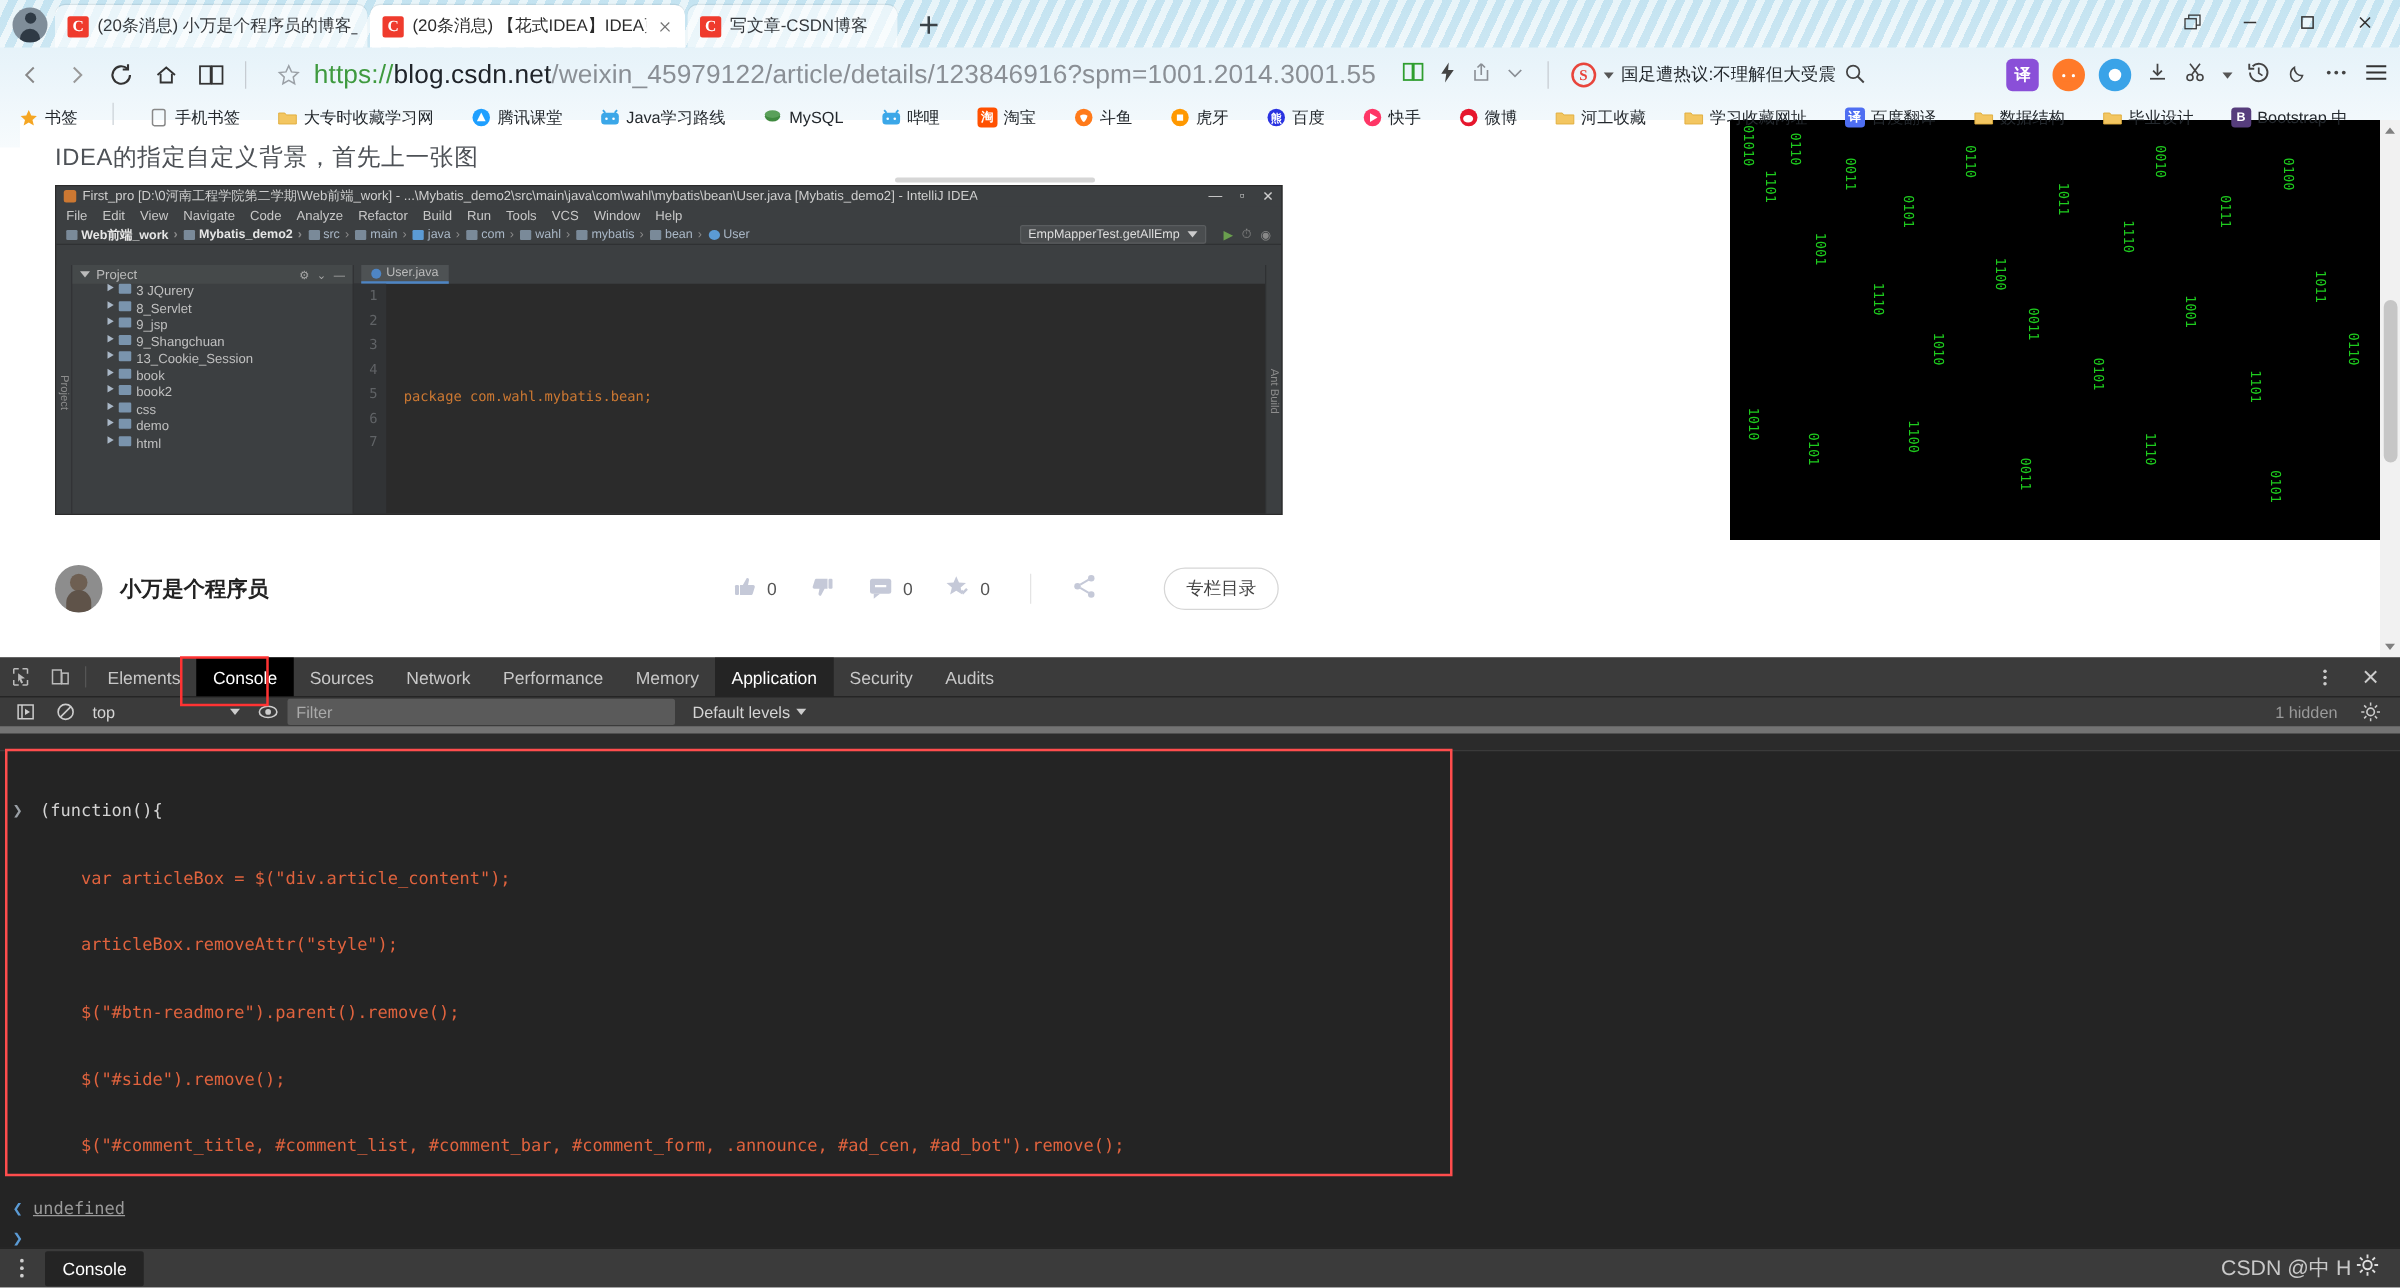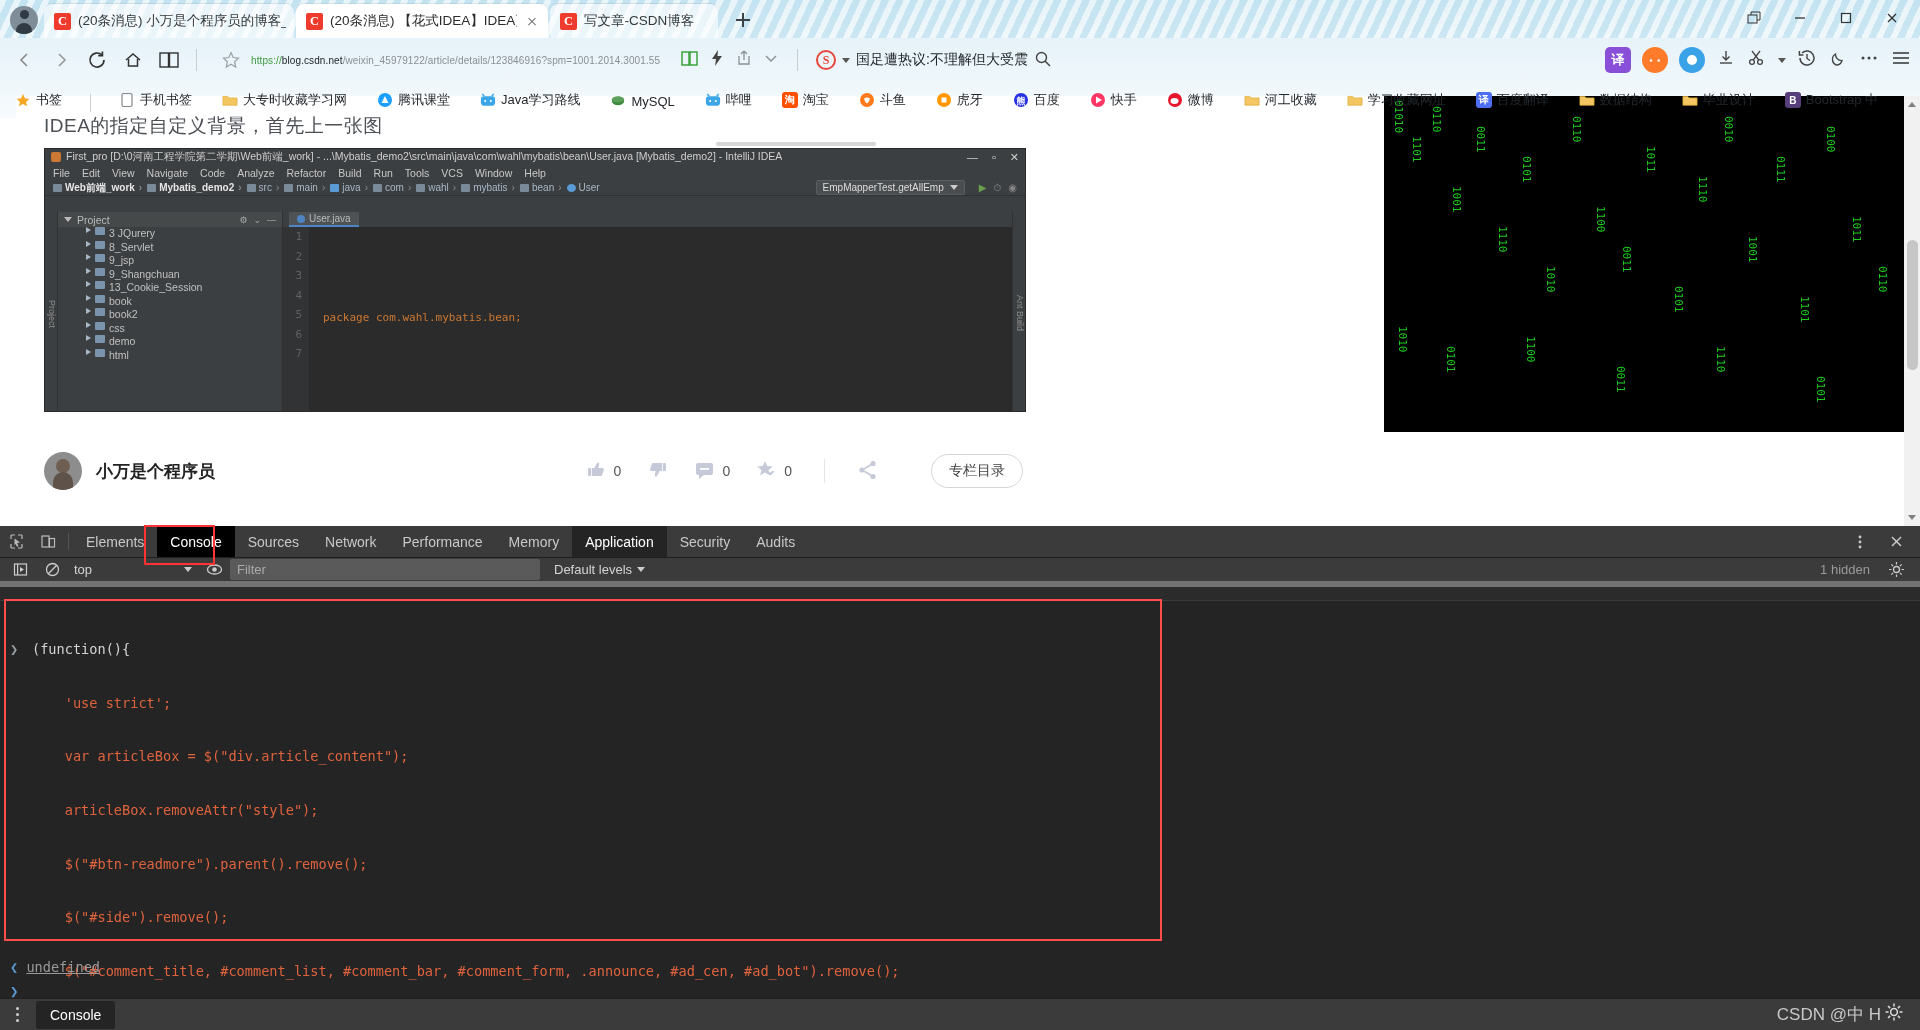--- a/index.html
+++ b/index.html
@@ -82,39 +82,39 @@
   }
   .navbtn { width: 34px; height: 34px; display: flex; align-items: center; justify-content: center; border-radius: 4px;}
   .navbtn svg { display:block; }
   .omnibox {
     flex: 1 1 auto; height: 32px; margin: 0 6px;
     display: flex; align-items: center; gap: 10px;
     border-radius: 3px;
     padding: 0 8px;
   }
   .omnibox .star { width: 20px; height: 20px; }
-  .url { font-size: 10px; color: #8a8f95; white-space: nowrap; font-family: "Liberation Sans", sans-serif; letter-spacing:.1px;}
+  .url { font-size: 21px; color: #8a8f95; white-space: nowrap; font-family: "Liberation Sans", sans-serif; letter-spacing:.1px;}
   .url .scheme { color: #3f9a3f; }
   .url .host { color: #20242a; }
   .url-icons { display:flex; align-items:center; gap:10px; margin-left: 10px;}
   .divider-v { width:1px; height:22px; background:#c6ccd2; margin:0 8px;}
   .searchbox { display:flex; align-items:center; gap:6px; font-size:14px; color:#23282d; white-space:nowrap;}
   .sogou-badge{
     width:20px;height:20px;border-radius:50%;border:2px solid #e8453c;color:#e8453c;
     font-size:12px;font-weight:bold;display:flex;align-items:center;justify-content:center;
     font-family:"Liberation Serif",serif;
   }
   .ext-icons { display:flex; align-items:center; gap:11px; }
   .ext { width:26px;height:26px;border-radius:5px;display:flex;align-items:center;justify-content:center;
          color:#fff;font-size:13px;font-weight:bold;}
 
   
   .bookmarks {
     position: relative; z-index:2;
-    height: 30px; display: flex; align-items: flex-end; gap: 16px; padding: 0 8px;
+    height: 30px; display: flex; align-items: flex-start; gap: 16px; padding: 0 8px;
     font-size: 13px; color: #23282d; overflow: hidden; white-space: nowrap;
   }
   .bm { display:flex; align-items:center; gap:5px; padding: 3px 7px; border-radius:3px;}
   .bm .bi { width:16px; height:16px; flex:0 0 auto; display:flex;align-items:center;justify-content:center;
             border-radius:3px; font-size:10px; color:#fff; font-weight:bold;}
   .bm-sep { width:1px; height:18px; background:#ccd2d8; margin: 0 5px;}
   .chev-d { width: 0;height:0;border-left:4px solid transparent;border-right:4px solid transparent;border-top:5px solid #555;}
 
   
   .page { position:absolute; left:16px; top:96px; width:1888px; height:430px; background:#fff; overflow:hidden; }
@@ -947,21 +947,20 @@
         </svg>
     </div>
   </div>
 
   <div class="dt-console">
     <div class="partial-line"></div>
     <div class="code-red-box"></div>
 
     <div class="console-code">
       <div class="row"><span class="prompt-arrow">❯</span><span class="c-plain">(function(){</span></div>
-      <div class="row"><span>    'use strict';</span></div>
       <div class="row"><span>    var articleBox = $("div.article_content");</span></div>
       <div class="row"><span>    articleBox.removeAttr("style");</span></div>
       <div class="row"><span>    $("#btn-readmore").parent().remove();</span></div>
       <div class="row"><span>    $("#side").remove();</span></div>
       <div class="row"><span>    $("#comment_title, #comment_list, #comment_bar, #comment_form, .announce, #ad_cen, #ad_bot").remove();</span></div>
       
       
       
       
       

